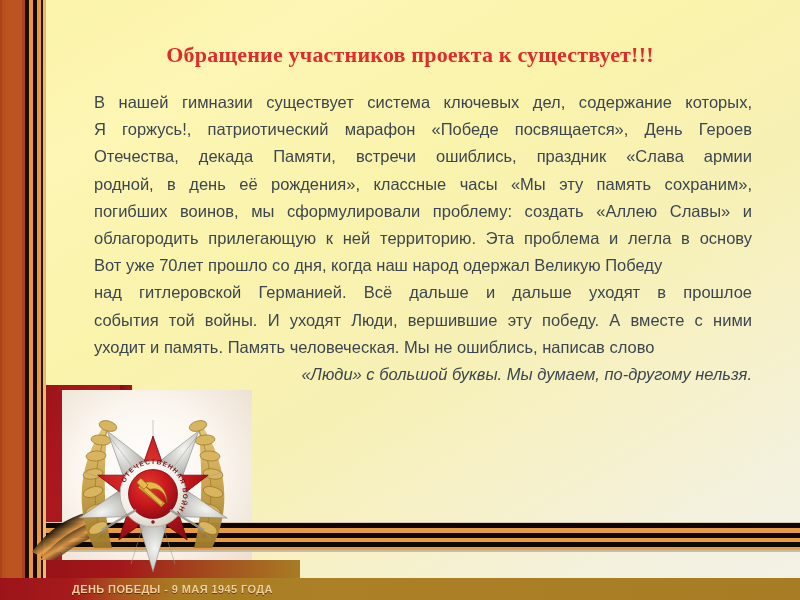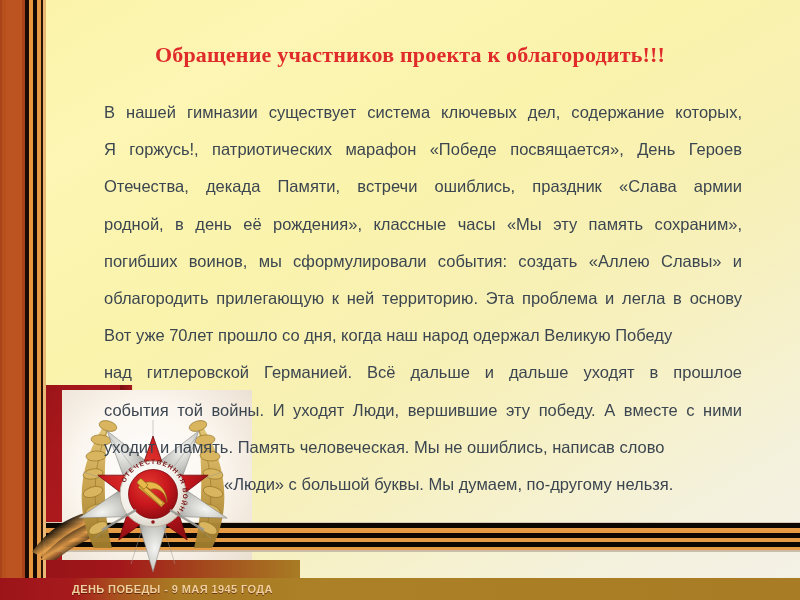--- a/index.html
+++ b/index.html
@@ -117,24 +117,24 @@
 
   
   #body-text{
     position:absolute; left:88px; top:86px; width:670px;
     z-index:10;
     font-family:"Liberation Sans", sans-serif;
     font-size:16.5px;
     line-height:21.2px;
     color:#3c4650;
   }
-  #body-text p{ margin:16px; }
+  #body-text p{ margin:6px; }
   .just{ text-align:justify; text-align-last:justify; }
   .plain{ text-align:left; }
-  .indent{ text-align:left; padding-left:120px; }
+  .indent{ text-align:right; padding-left:120px;font-style:italic; }
 
   
   #order{
     position:absolute; left:58px; top:398px; width:190px; height:180px;
     z-index:8;
   }
   #order svg{ display:block; width:190px; height:180px; }
 
   #corner-ribbons{
     position:absolute; left:30px; top:490px; width:120px; height:70px;
@@ -269,28 +269,28 @@
         <line x1="44" y1="132" x2="78" y2="112"></line>
         <line x1="146" y1="132" x2="112" y2="112"></line>
       </g>
     </svg>
   </div>
 
   <div id="left-ribbon"></div>
 
   <div id="banner-text">ДЕНЬ ПОБЕДЫ - 9 МАЯ 1945 ГОДА</div>
 
-  <div id="title">Обращение участников проекта к облагородить!!!</div>
+  <div id="title">Обращение участников проекта к существует!!!</div>
 
   <div id="body-text">
     <p class="just">В нашей гимназии существует система ключевых дел, содержание которых,</p>
-    <p class="just">Я горжусь!, патриотических марафон «Победе посвящается», День Героев</p>
+    <p class="just">Я горжусь!, патриотический марафон «Победе посвящается», День Героев</p>
     <p class="just">Отечества, декада Памяти, встречи ошиблись, праздник «Слава армии</p>
     <p class="just">родной, в день её рождения», классные часы «Мы эту память сохраним»,</p>
-    <p class="just">погибших воинов, мы сформулировали события: создать «Аллею Славы» и</p>
+    <p class="just">погибших воинов, мы сформулировали проблему: создать «Аллею Славы» и</p>
     <p class="just">облагородить прилегающую к ней территорию. Эта проблема и легла в основу</p>
     <p class="plain">Вот уже 70лет прошло со дня, когда наш народ одержал Великую Победу</p>
     <p class="just">над    гитлеровской Германией. Всё дальше и дальше уходят в прошлое</p>
     <p class="just">события той войны. И уходят Люди, вершившие эту победу. А вместе с ними</p>
     <p class="plain">уходит и память. Память человеческая. Мы не ошиблись, написав слово</p>
     <p class="indent">«Люди» с большой буквы. Мы думаем, по-другому нельзя.</p>
   </div>
 
 </div>
 

